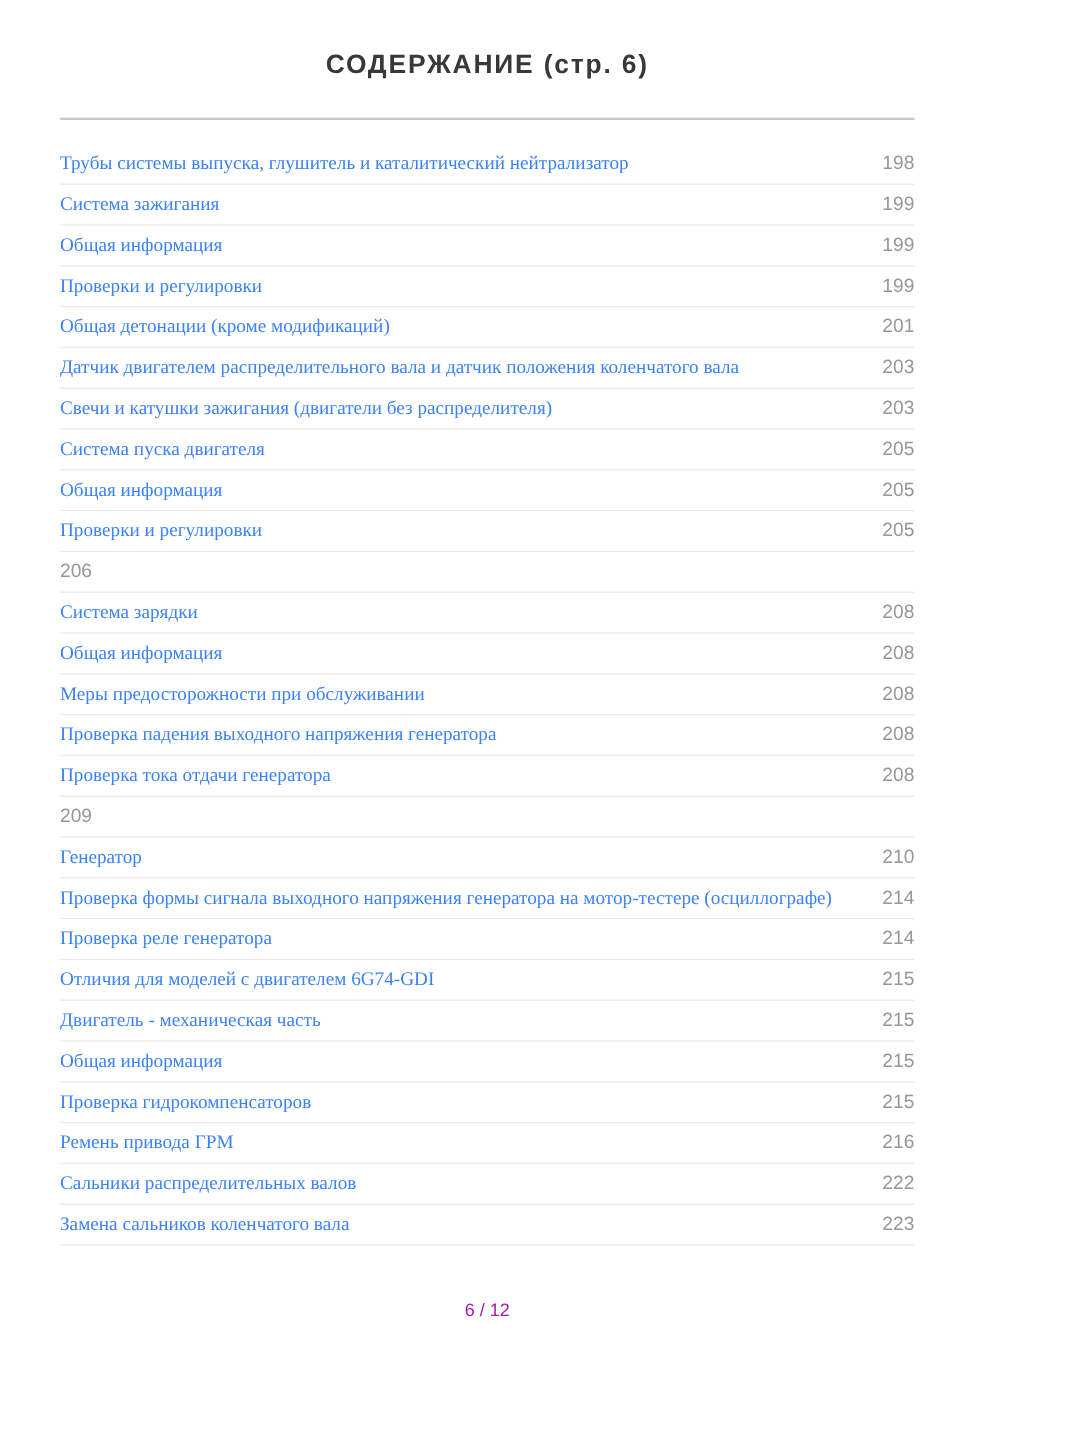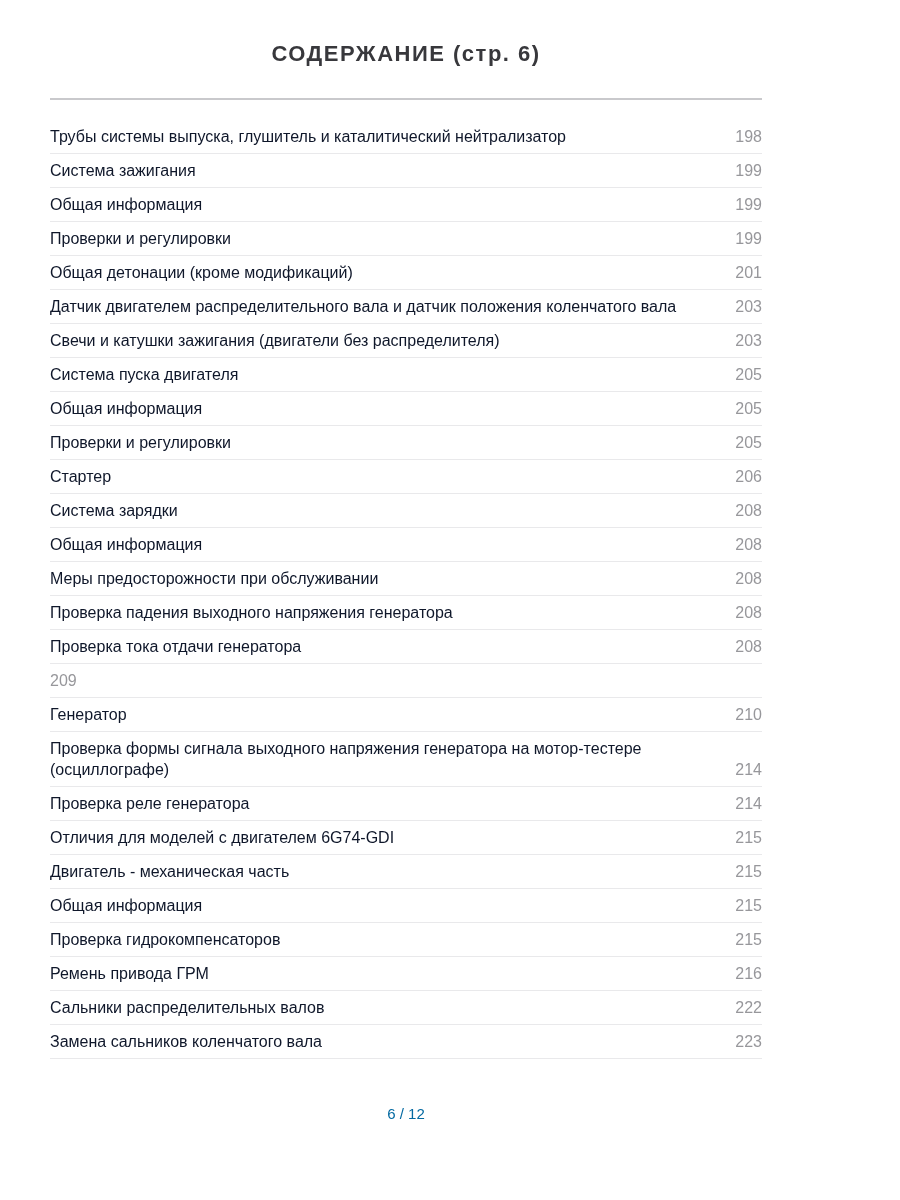--- a/index.html
+++ b/index.html
@@ -42,34 +42,35 @@
   .toc-row {
     display: flex;
     justify-content: space-between;
     align-items: flex-end;
     padding: 6px 0;
     border-bottom: 1px solid #e9e9eb;
     font-size: 16px;
     line-height: 21px;
   }
   .toc-title {
-    color: #0f172a;
+    color: #3b82f6;
     flex: 1 1 auto;
     max-width: 690px;
     padding-right: 24px;
+    font-family: Liberation Serif, serif;
   }
   .toc-page {
     color: #97979b;
     white-space: nowrap;
     flex: 0 0 auto;
   }
   .page-footer {
     text-align: center;
     font-size: 15px;
-    color: #0369a1;
+    color: #a21caf;
     margin-top: 46px;
   }
 </style>
 </head>
 <body>
 
 <div class="page">
 
   <h1 class="page-title">СОДЕРЖАНИЕ (стр. 6)</h1>
 
@@ -121,21 +122,20 @@
     <span class="toc-title">Общая информация</span>
     <span class="toc-page">205</span>
   </div>
 
   <div class="toc-row">
     <span class="toc-title">Проверки и регулировки</span>
     <span class="toc-page">205</span>
   </div>
 
   <div class="toc-row">
-    <span class="toc-title">Стартер</span>
     <span class="toc-page">206</span>
   </div>
 
   <div class="toc-row">
     <span class="toc-title">Система зарядки</span>
     <span class="toc-page">208</span>
   </div>
 
   <div class="toc-row">
     <span class="toc-title">Общая информация</span>

